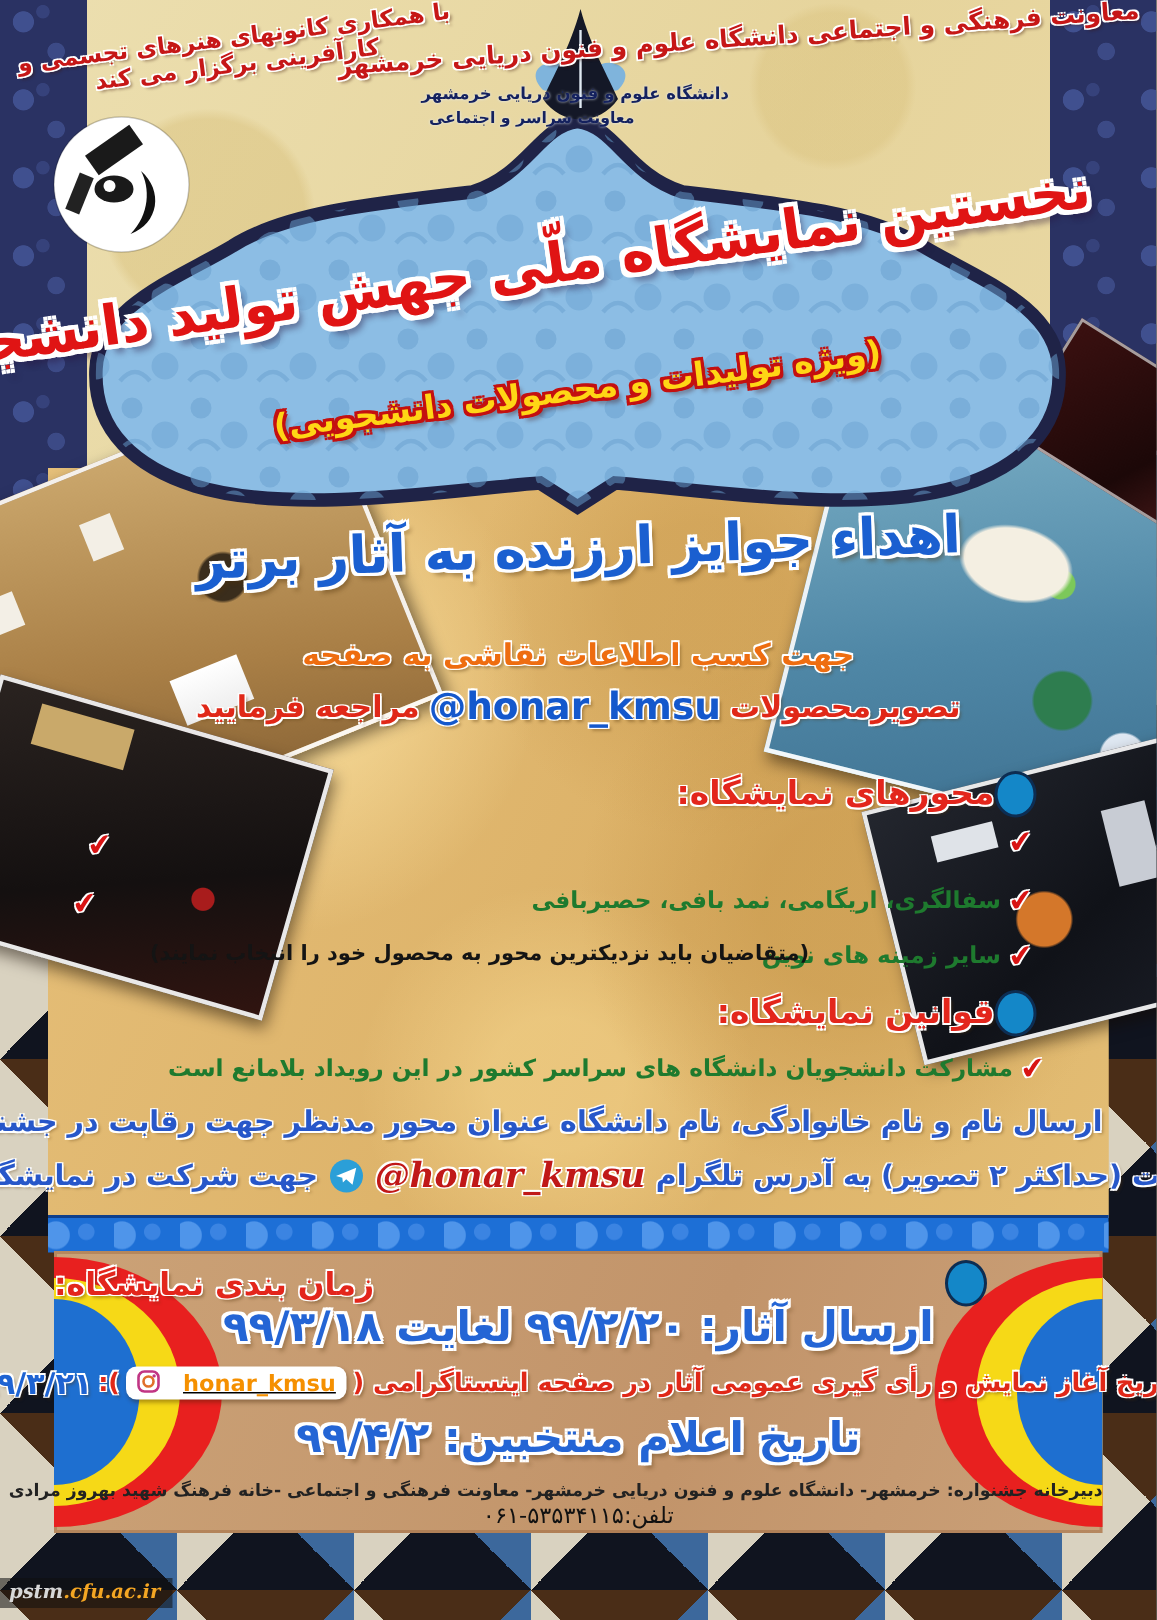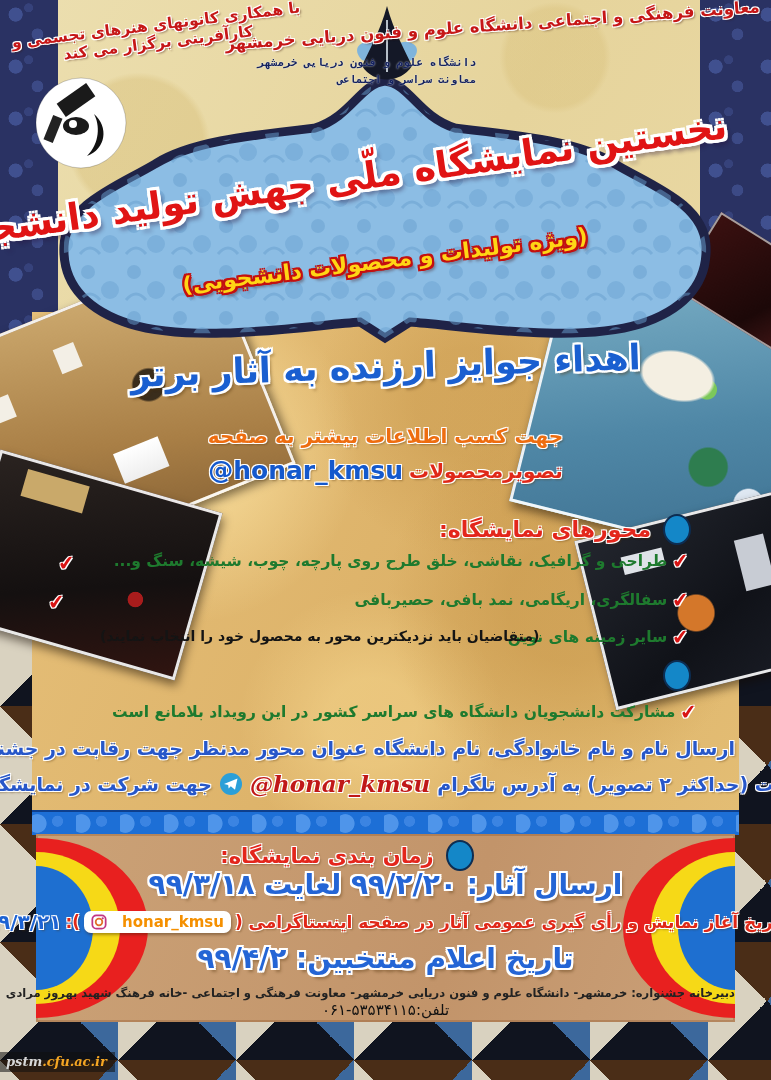--- a/index.html
+++ b/index.html
@@ -95,22 +95,22 @@
   
   .arch-svg{left:30px;top:76px;width:711px;height:268px;z-index:5;}
 
   
   .callig{color:#c61717;font-weight:bold;z-index:7;
     text-shadow:-1px -1px 0 #fff,1px -1px 0 #fff,-1px 1px 0 #fff,1px 1px 0 #fff,2px 2px 2px rgba(60,20,10,.4);}
   .callig-right{left:395px;top:10px;width:365px;font-size:16.5px;text-align:center;transform:rotate(-4deg);}
   .callig-left{left:2px;top:16px;width:310px;font-size:15.5px;text-align:center;transform:rotate(-7deg);}
   .club-logo{left:34px;top:76px;width:94px;height:94px;z-index:7;}
   .pen-logo{left:352px;top:4px;width:70px;height:92px;z-index:6;}
-  .uni-line{left:276px;width:200px;text-align:right;color:#14215e;font-weight:bold;z-index:7;
-    text-shadow:0 0 2px rgba(230,240,255,.9);font-family:Liberation Mono, monospace;}
+  .uni-line{left:286px;width:200px;text-align:left;color:#14215e;font-weight:bold;z-index:7;
+    text-shadow:0 0 2px rgba(230,240,255,.9);}
   .uni-name{top:56px;font-size:11px;}
   .uni-dept{top:73px;font-size:10.5px;}
 
   
   .main-title{left:40px;top:152px;width:690px;text-align:center;z-index:7;
     font-size:37px;font-weight:bold;color:#e01414;transform:rotate(-8deg);
     text-shadow:-3px -3px 0 #fff,3px -3px 0 #fff,-3px 3px 0 #fff,3px 3px 0 #fff,0 -3px 0 #fff,0 3px 0 #fff,-3px 0 0 #fff,3px 0 0 #fff,4px 6px 4px rgba(40,20,60,.45);}
   .subtitle{left:150px;top:248px;width:470px;text-align:center;z-index:7;
     font-size:22px;font-weight:bold;color:#ffd615;transform:rotate(-7deg);
     text-shadow:-2px -2px 0 #c41010,2px -2px 0 #c41010,-2px 2px 0 #c41010,2px 2px 0 #c41010,0 -2px 0 #c41010,0 2px 0 #c41010,-2px 0 0 #c41010,2px 0 0 #c41010,3px 4px 3px rgba(60,10,10,.4);}
@@ -118,42 +118,42 @@
   .ow-white{text-shadow:-2px -2px 0 #fff,2px -2px 0 #fff,-2px 2px 0 #fff,2px 2px 0 #fff,0 -2px 0 #fff,0 2px 0 #fff,-2px 0 0 #fff,2px 0 0 #fff,3px 4px 3px rgba(80,50,10,.4);}
   .ow-white-sm{text-shadow:-1px -1px 0 #fff,1px -1px 0 #fff,-1px 1px 0 #fff,1px 1px 0 #fff,2px 2px 2px rgba(80,50,10,.35);}
 
   .prize-headline{top:346px;z-index:7;font-size:35px;font-weight:bold;color:#1a5fd0;transform:rotate(-2deg);}
   .info-line{top:424px;z-index:7;font-size:20px;font-weight:bold;color:#ee6d10;}
   .insta-row{left:36px;top:456px;width:699px;z-index:7;}
   .insta-pre,.insta-post{font-size:20px;font-weight:bold;color:#e02818;}
   .handle-blue{font-size:25px;font-weight:bold;color:#1458cc;direction:ltr;unicode-bidi:embed;}
 
   
-  .sec-head{z-index:7;display:flex;direction:rtl;align-items:center;gap:12px;}
+  .sec-head{z-index:7;display:flex;direction:rtl;align-items:center;gap:0;}
   .sec-head .txt{font-size:22px;font-weight:bold;color:#e3261c;}
   .dot{width:24px;height:27px;border-radius:50%;background:#1487c8;border:2px solid #0d2d52;flex:0 0 auto;}
   .check{color:#d81414;font-size:20px;font-weight:bold;transform:rotate(-6deg);flex:0 0 auto;
     text-shadow:-1px -1px 0 #fff,1px -1px 0 #fff,-1px 1px 0 #fff,1px 1px 0 #fff;}
   .item{z-index:7;display:flex;direction:rtl;align-items:center;gap:5px;}
   .item .txt{font-size:15.5px;font-weight:bold;color:#1e7a2e;}
   .note-black{z-index:7;font-size:14px;font-weight:bold;color:#141414;}
   .rule-blue{z-index:7;font-size:19px;font-weight:bold;color:#2757c9;}
   .rule-row2{left:36px;top:770px;width:699px;z-index:7;gap:7px;}
   .handle-red{font-family:"DejaVu Serif",serif;font-style:italic;font-weight:bold;font-size:23px;color:#c01818;direction:ltr;unicode-bidi:embed;
     text-shadow:-1px -1px 0 #fff,1px -1px 0 #fff,-1px 1px 0 #fff,1px 1px 0 #fff;}
   .tg-icon{width:24px;height:24px;flex:0 0 auto;}
 
   
-  .sched-head{left:36px;top:840px;width:622px;justify-content:center;z-index:7;}
+  .sched-head{left:36px;top:840px;width:622px;justify-content:space-between;z-index:7;}
   .sched-head .txt{font-size:21px;}
   .sched-sub{top:868px;z-index:7;font-size:28px;font-weight:bold;color:#2465d5;}
   .vote-row{left:36px;top:910px;width:699px;z-index:7;gap:4px;}
   .vote-red{font-size:17px;font-weight:bold;color:#e02818;}
   .vote-date{font-size:20px;font-weight:bold;color:#1e63d2;}
-  .insta-badge{display:flex;align-items:center;gap:15px;background:#fff;border-radius:7px;padding:2px 7px;direction:ltr;box-shadow:1px 2px 3px rgba(60,30,0,.4);}
+  .insta-badge{display:flex;gap:15px;background:#fff;border-radius:7px;padding:2px 7px;direction:ltr;box-shadow:1px 2px 3px rgba(60,30,0,.4);text-decoration:underline;}
   .insta-badge .h{font-size:15px;font-weight:bold;color:#f59000;}
   .ig-icon{width:16px;height:16px;flex:0 0 auto;}
   .sched-ann{top:942px;z-index:7;font-size:28px;font-weight:bold;color:#2465d5;}
   .sched-sec{top:986px;z-index:7;font-size:11.5px;font-weight:bold;color:#222;}
   .sched-phone{top:1001px;z-index:7;font-size:15px;font-weight:normal;color:#111;}
 
   
   .watermark{left:0;top:1052px;z-index:9;background:rgba(15,15,15,.55);padding:2px 8px 3px 6px;
     display:flex;direction:ltr;align-items:center;font-family:"DejaVu Serif",serif;font-style:italic;font-weight:bold;font-size:13px;}
   .wm-pre{color:#d8d8d8;}
@@ -213,52 +213,53 @@
   <path d="M35,2 C28,28 16,48 10,62 C22,80 48,80 60,62 C54,48 42,28 35,2 Z" fill="#141827"></path>
   <rect x="34.2" y="16" width="1.6" height="52" fill="#dfe9f2"></rect>
 </svg>
 <div class="abs uni-line uni-name fa nowrap">دانشگاه علوم و فنون دریایی خرمشهر</div>
 <div class="abs uni-line uni-dept fa nowrap">معاونت سراسر و اجتماعی</div>
 
 <div class="abs main-title fa nowrap">نخستین نمایشگاه ملّی جهش تولید دانشجویی</div>
 <div class="abs subtitle fa nowrap">(ویژه تولیدات و محصولات دانشجویی)</div>
 
 <div class="abs center-line prize-headline fa nowrap ow-white">اهداء جوایز ارزنده به آثار برتر</div>
-<div class="abs center-line info-line fa nowrap ow-white-sm">جهت کسب اطلاعات بیشتر به صفحه</div>
+<div class="abs center-line info-line fa nowrap ow-white-sm">جهت کسب اطلاعات نقاشی به صفحه</div>
 <div class="abs row-rtl insta-row">
   <span class="insta-pre fa ow-white-sm">تصویرمحصولات</span>
   <span class="handle-blue ow-white-sm">@honar_kmsu</span>
+  <span class="insta-post fa ow-white-sm">مراجعه فرمایید</span>
 </div>
 
 <div class="abs sec-head" style="right:80px;top:514px;">
   <span class="dot"></span>
   <span class="txt fa nowrap ow-white-sm">محورهای نمایشگاه:</span>
 </div>
 <div class="abs item" style="right:82px;top:549px;">
   <span class="check">✔</span>
-  <span class="txt fa nowrap">طراحی و گرافیک، نقاشی، خلق طرح روی پارچه، چوب، شیشه، سنگ و...</span>
 </div>
 <div class="abs item" style="left:58px;top:551px;">
   <span class="check">✔</span>
 </div>
 <div class="abs item" style="right:82px;top:588px;">
   <span class="check">✔</span>
   <span class="txt fa nowrap">سفالگری، اریگامی، نمد بافی، حصیربافی</span>
 </div>
 <div class="abs item" style="left:48px;top:590px;">
   <span class="check">✔</span>
 </div>
 <div class="abs item" style="right:82px;top:625px;">
   <span class="check">✔</span>
   <span class="txt fa nowrap">سایر زمینه های نوین</span>
 </div>
 <div class="abs note-black fa nowrap" style="left:100px;top:628px;">(متقاضیان باید نزدیکترین محور به محصول خود را انتخاب نمایند)</div>
 
 <div class="abs sec-head" style="right:80px;top:660px;">
   <span class="dot"></span>
+  <span class="txt fa nowrap ow-white-sm">قوانین نمایشگاه:</span>
 </div>
 <div class="abs item" style="right:74px;top:700px;">
   <span class="check">✔</span>
   <span class="txt fa nowrap">مشارکت دانشجویان دانشگاه های سراسر کشور در این رویداد بلامانع است</span>
 </div>
 <div class="abs center-line rule-blue fa nowrap ow-white-sm" style="top:737px;">ارسال نام و نام خانوادگی، نام دانشگاه عنوان محور مدنظر جهت رقابت در جشنواره تصویرکارت دانشجویی</div>
 <div class="abs row-rtl rule-row2">
   <span class="rule-blue fa nowrap ow-white-sm">و تصویرمحصولات (حداکثر ۲ تصویر) به آدرس تلگرام</span>
   <span class="handle-red">@honar_kmsu</span>
   <svg class="tg-icon" viewBox="0 0 24 24">

